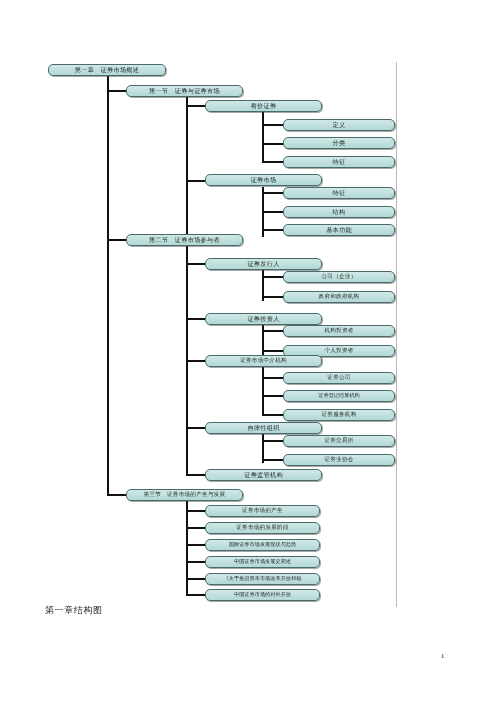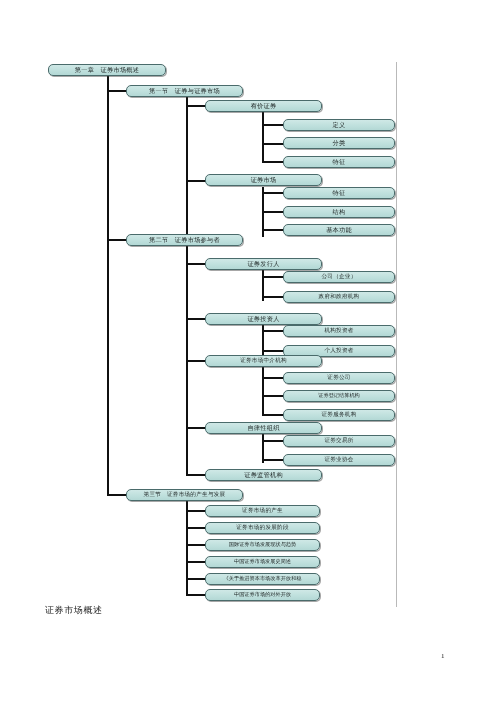--- a/index.html
+++ b/index.html
@@ -146,16 +146,16 @@
 
   <div class="node small" style="left:126px;top:489px;width:117px;">第三节　证券市场的产生与发展</div>
 
   <div class="node small" style="left:205px;top:505px;width:115px;">证券市场的产生</div>
   <div class="node small" style="left:205px;top:522px;width:115px;">证券市场的发展阶段</div>
   <div class="node tiny" style="left:205px;top:539px;width:115px;">国际证券市场发展现状与趋势</div>
   <div class="node tiny" style="left:205px;top:556px;width:115px;">中国证券市场发展史简述</div>
   <div class="node tiny" style="left:205px;top:573px;width:115px;">《关于推进资本市场改革开放和稳</div>
   <div class="node tiny" style="left:205px;top:589px;width:115px;">中国证券市场的对外开放</div>
 
-  <div class="caption">证券市场概述</div>
+  <div class="caption">第一章结构图</div>
   <div class="folio">1</div>
 
 </div>
 
 </body></html>

